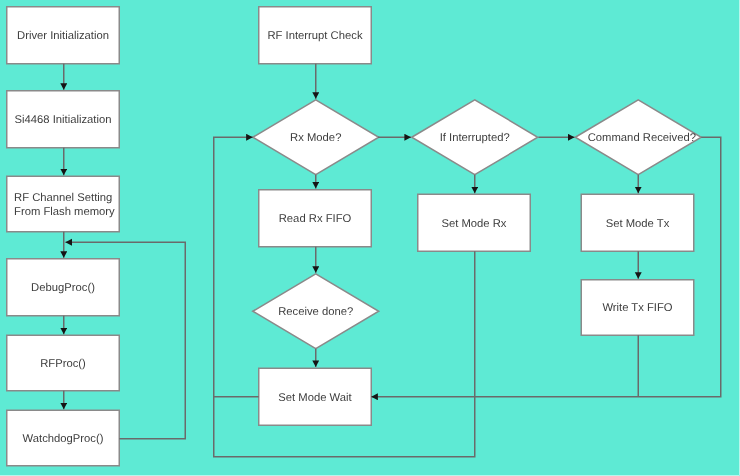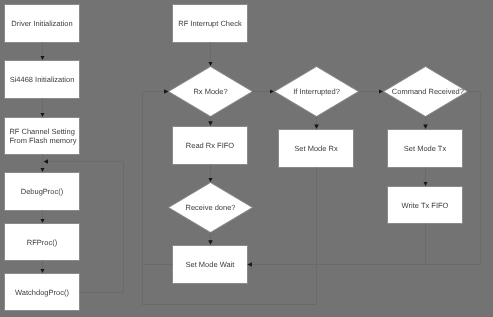--- a/index.html
+++ b/index.html
@@ -5,21 +5,21 @@
 <style>
   html,body{margin:0;padding:0;background:#ffffff;}
   #page{position:relative;width:493px;height:317px;background:#ffffff;overflow:hidden;}
   svg{display:block;}
   .nodetext{font-family:"Liberation Sans",sans-serif;font-size:7.5px;fill:#3d3d3d;
             -webkit-font-smoothing:antialiased;text-rendering:geometricPrecision;}
 </style>
 </head>
 <body>
 
-<div id="page" style="background: #737373;">
+<div id="page" style="background: #5eead4;">
   <svg width="493" height="317" viewBox="0 0 493 317">
     <defs>
       <marker id="arrowhead" markerWidth="8" markerHeight="8" refX="4.4" refY="2.3" orient="auto" markerUnits="userSpaceOnUse">
         <path id="arrowhead-path" d="M0,0 L4.4,2.3 L0,4.6 z" fill="#151515"></path>
       </marker>
     </defs>
     <g id="shapes" stroke-width="1" fill="#ffffff" stroke="#8a8a8a">
         <rect x="4.5" y="4.5" width="75" height="38"></rect>
         <rect x="4.5" y="60.5" width="75" height="38"></rect>
         <rect x="4.5" y="117.5" width="75" height="37"></rect>

